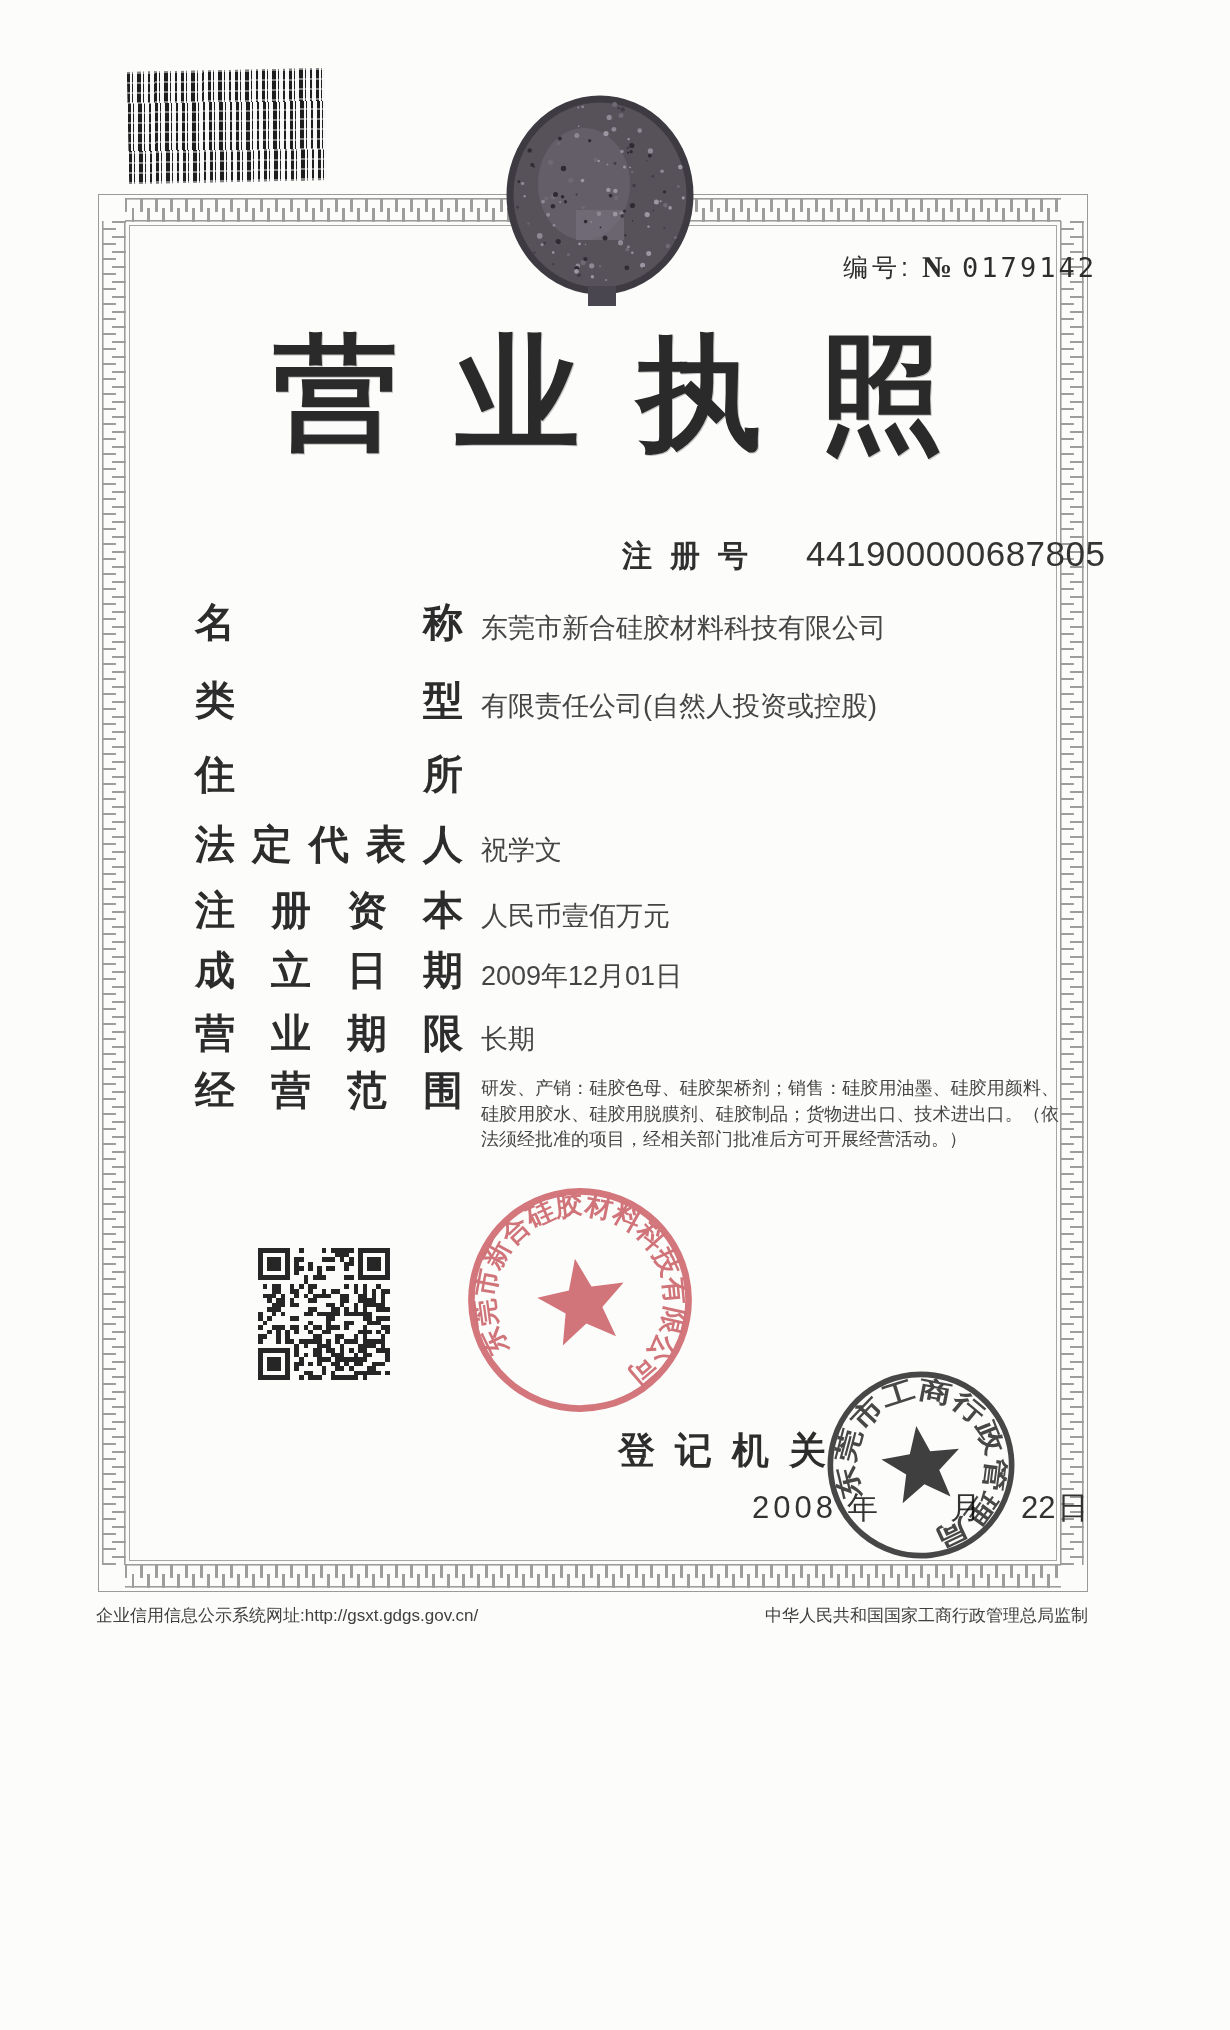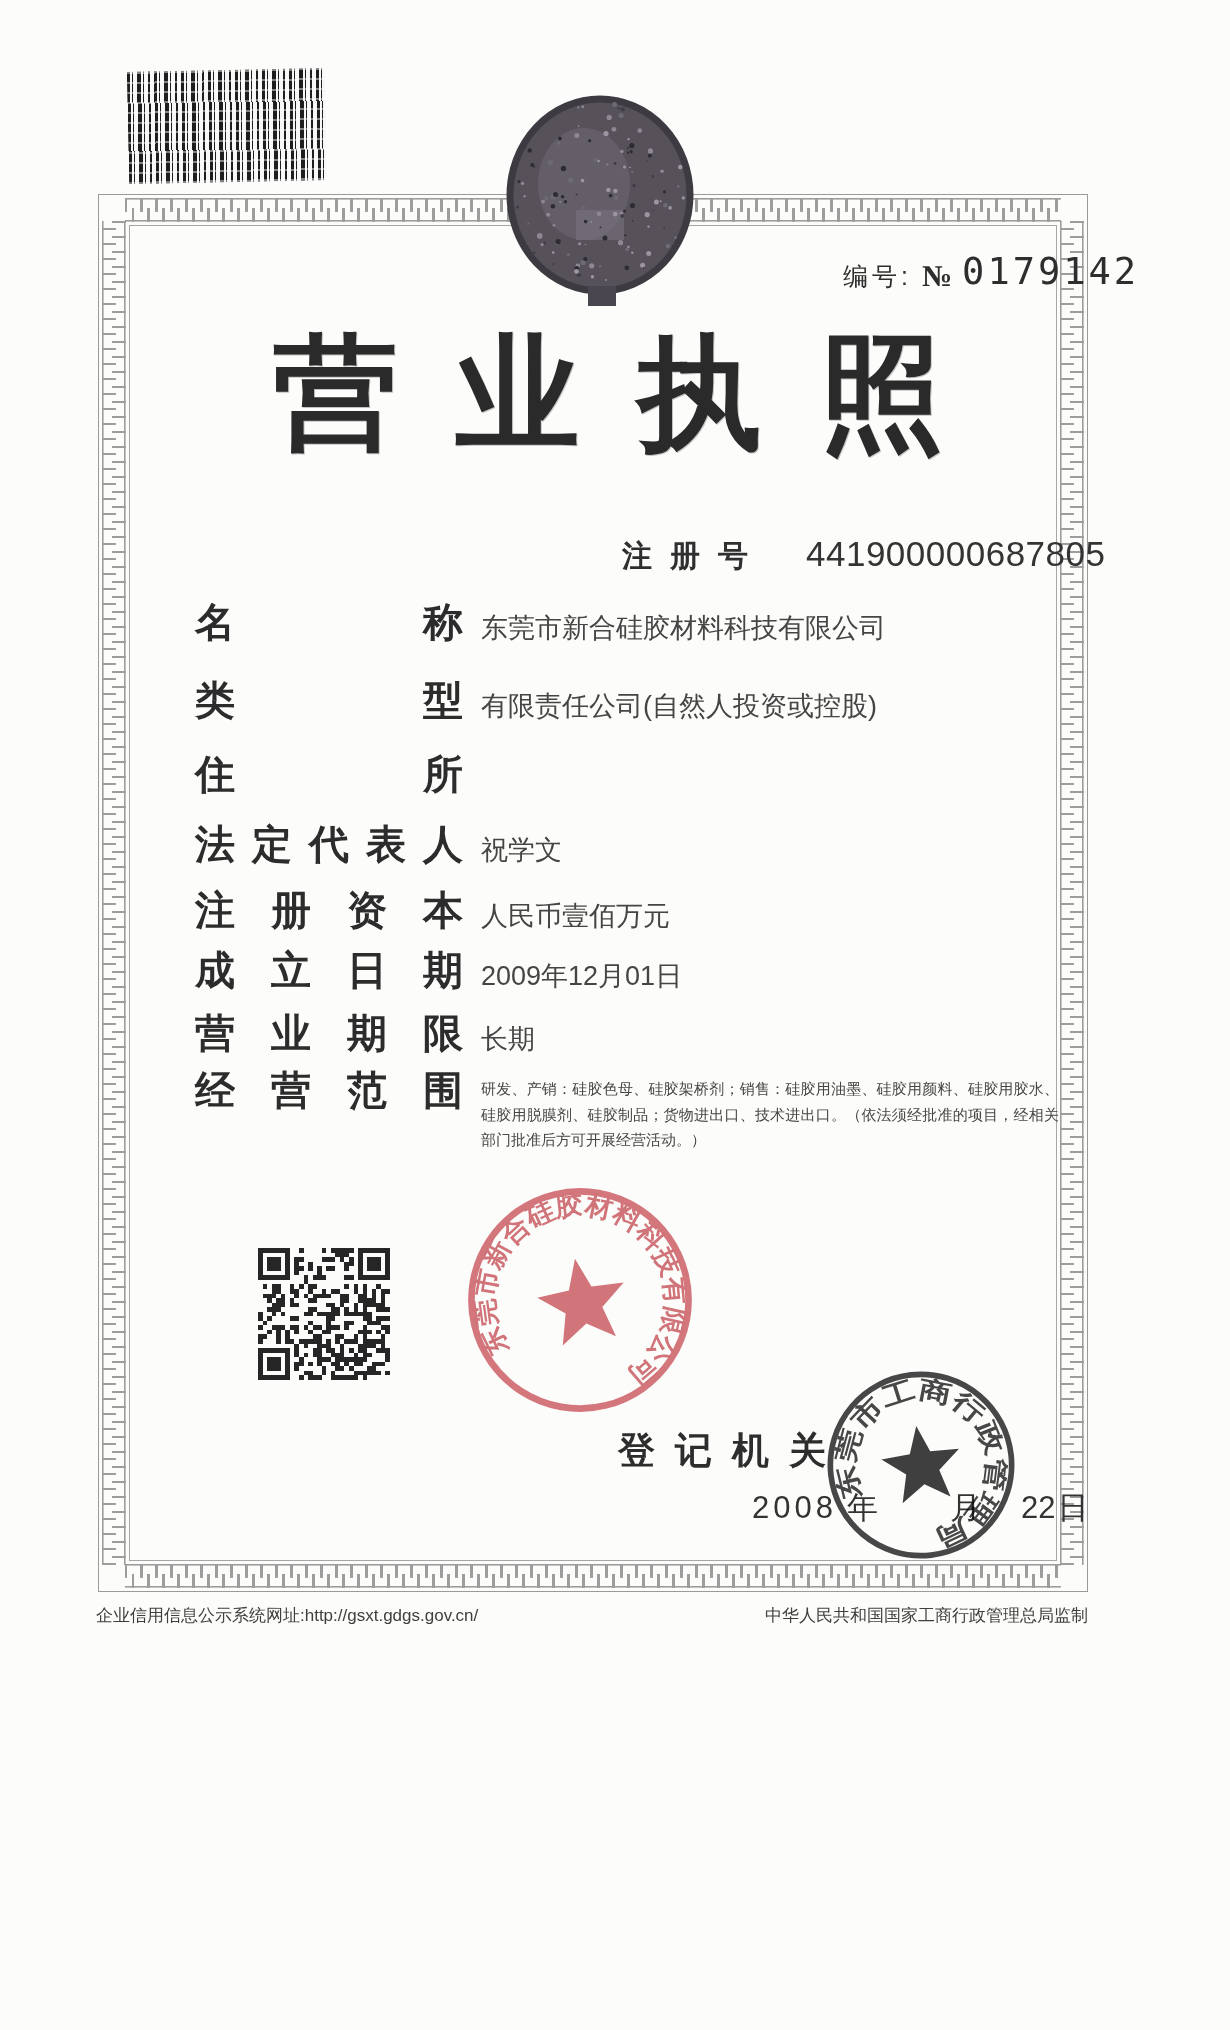--- a/index.html
+++ b/index.html
@@ -29,41 +29,41 @@
   .strip.left{left:3px;} .strip.right{right:3px;}
 
   
   .barcode{position:absolute;left:128px;top:70px;width:198px;height:112px;transform:rotate(-1.2deg);
     background-image:
       repeating-linear-gradient(0deg,rgba(255,255,255,.45) 0 2px,transparent 2px 10px),
       repeating-linear-gradient(90deg,#1e1e1e 0 3px,#f7f7f7 3px 5px,#1e1e1e 5px 6px,#f7f7f7 6px 10px,
         #1e1e1e 10px 14px,#f7f7f7 14px 16px,#1e1e1e 16px 17px,#f7f7f7 17px 21px,#1e1e1e 21px 23px,#f7f7f7 23px 27px);}
   .emblem{position:absolute;left:500px;top:92px;z-index:6;}
 
-  .serial{position:absolute;left:843px;top:250px;display:flex;align-items:flex-end;gap:10px;
+  .serial{position:absolute;left:843px;top:250px;display:flex;align-items:center;gap:10px;
           color:#2e2e2e;}
   .serial .lab{font-size:25px;letter-spacing:4px;}
   .serial .sym{font-size:30px;font-weight:bold;font-family:"Liberation Serif",serif;}
-  .serial .num{font-size:37px;letter-spacing:3px;font-family:"DejaVu Sans Mono",monospace;}
+  .serial .num{font-size:27px;letter-spacing:3px;font-family:"DejaVu Sans Mono",monospace;}
 
   .title{position:absolute;left:115px;top:312px;width:990px;text-align:center;
          font-size:124px;font-weight:700;color:#2a2a2a;letter-spacing:58px;padding-left:55px;
          box-sizing:border-box;text-shadow:1px 1px 0 rgba(90,90,90,.35);}
 
   .regno{position:absolute;left:622px;top:534px;display:flex;align-items:baseline;gap:16px;}
   .regno .lab{font-size:30px;font-weight:600;letter-spacing:18px;color:#2f2f2f;}
   .regno .num{font-size:35px;color:#343434;margin-left:24px;letter-spacing:.5px;}
 
   
   .row{position:absolute;left:195px;display:flex;align-items:flex-start;}
   .flabel{width:268px;font-size:40px;line-height:1;color:#2c2c2c;font-weight:600;
           display:flex;justify-content:space-between;flex-shrink:0;}
   .fvalue{margin-left:18px;padding-top:10px;font-size:27px;color:#454545;line-height:1.2;
           white-space:nowrap;}
-  .fvalue.scope{white-space:normal;width:578px;font-size:15px;line-height:25.5px;
+  .fvalue.scope{white-space:normal;width:578px;font-size:18px;line-height:25.5px;
                 padding-top:6px;text-align:justify;}
 
   
   .qr{position:absolute;left:258px;top:1248px;width:132px;height:132px;}
   .stamp{position:absolute;mix-blend-mode:multiply;}
   .stamp.red{left:452px;top:1172px;transform:rotate(-35deg);}
   .stamp.black{left:818px;top:1362px;z-index:5;transform:rotate(-28deg);}
 
   .registrar{position:absolute;left:618px;top:1426px;font-size:37px;font-weight:600;
              letter-spacing:20px;color:#2d2d2d;}

